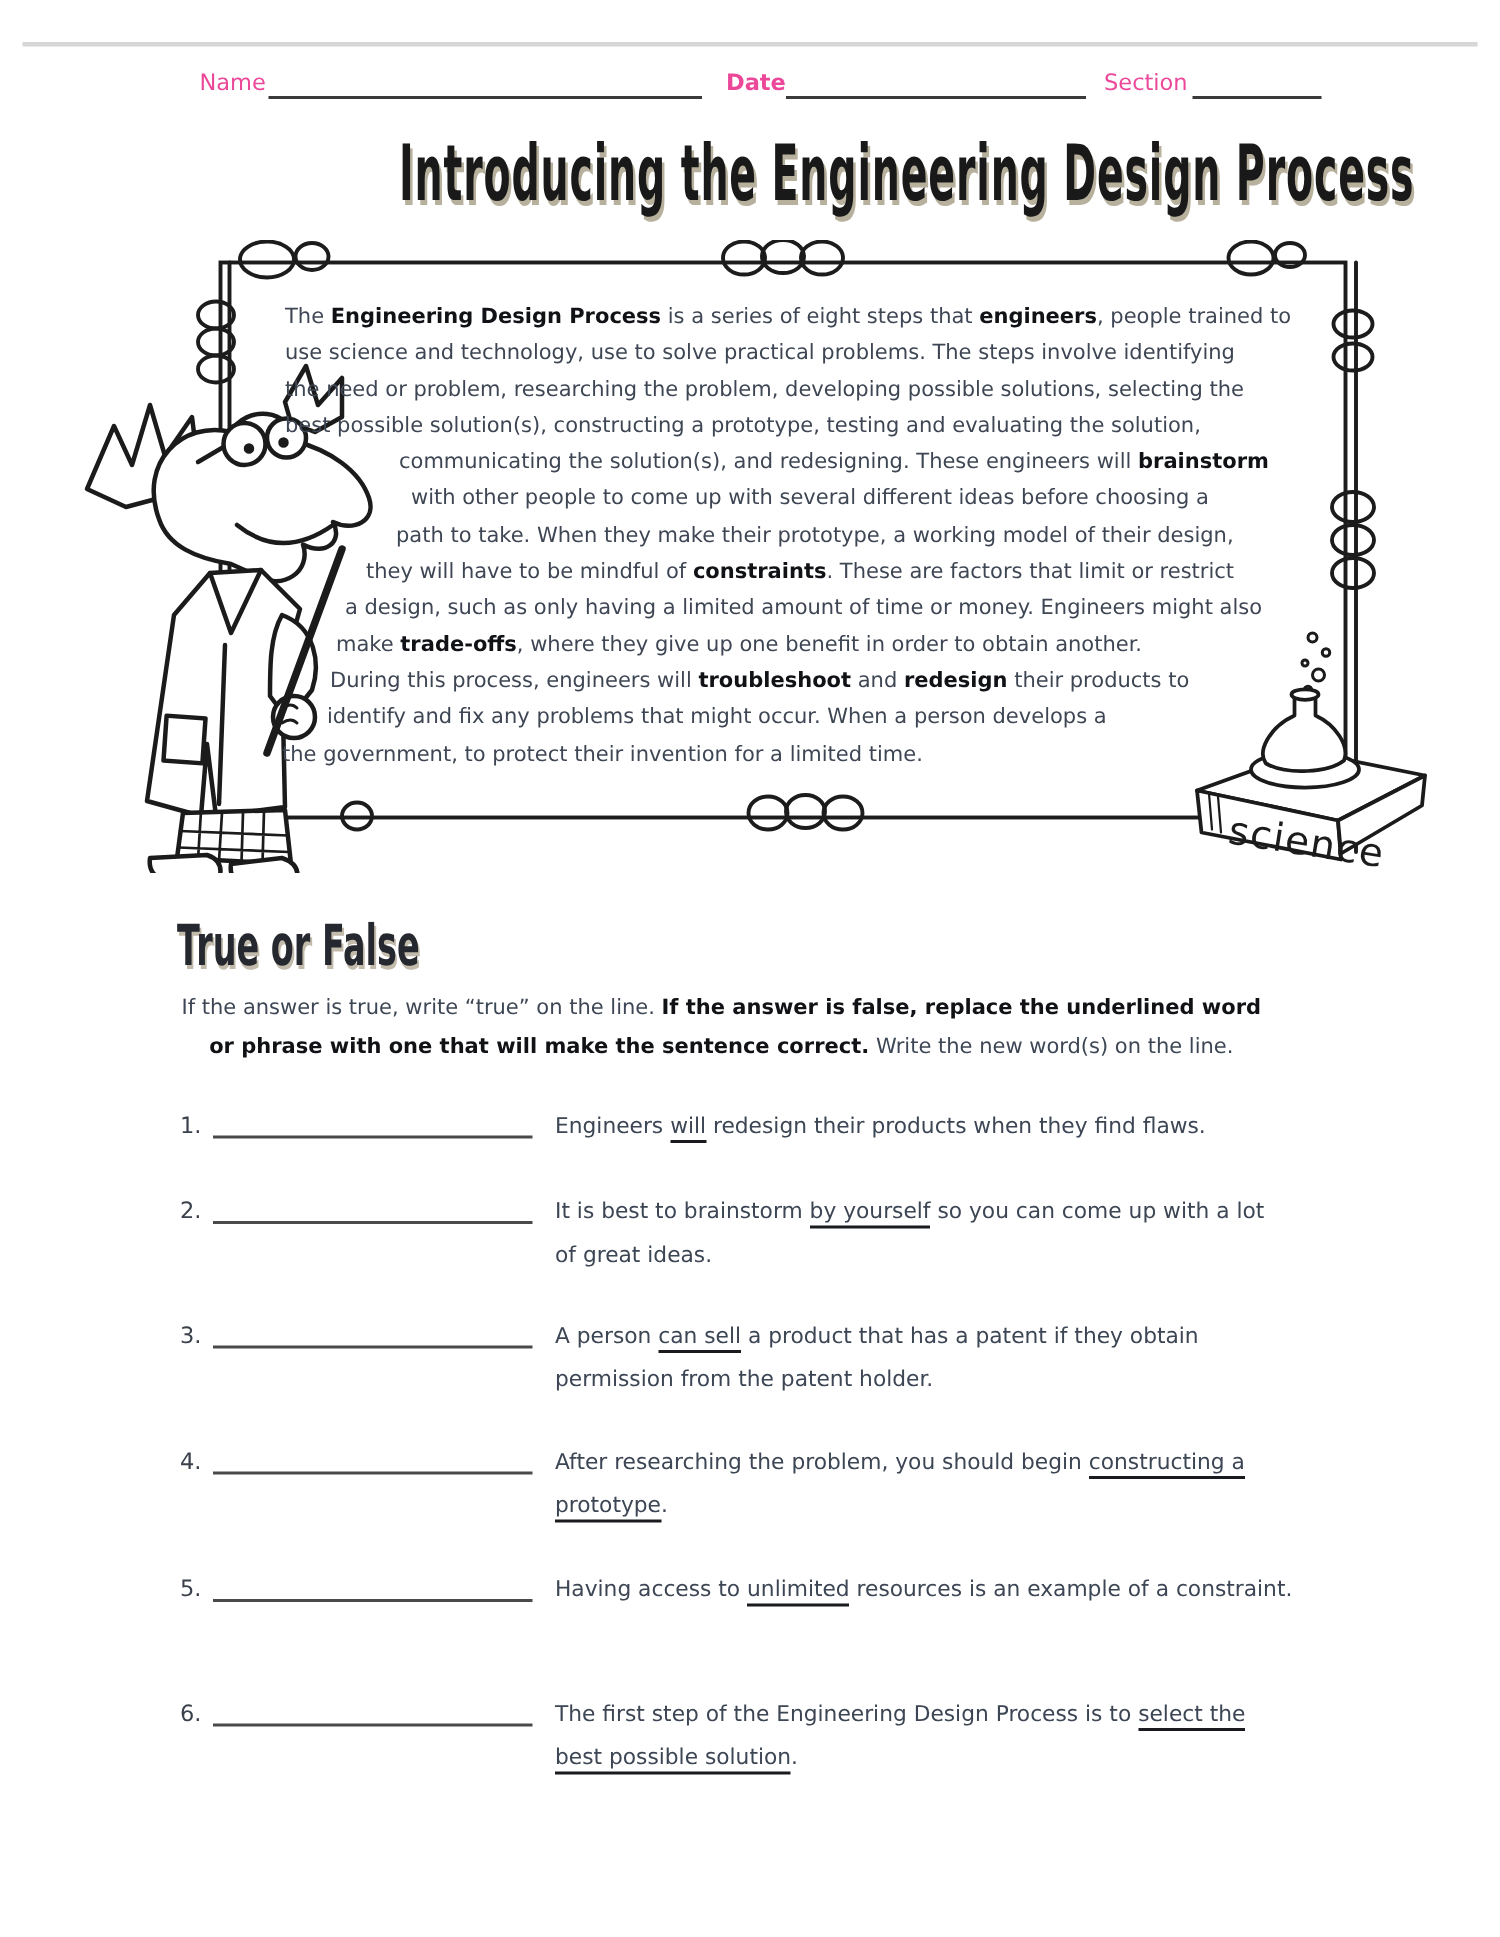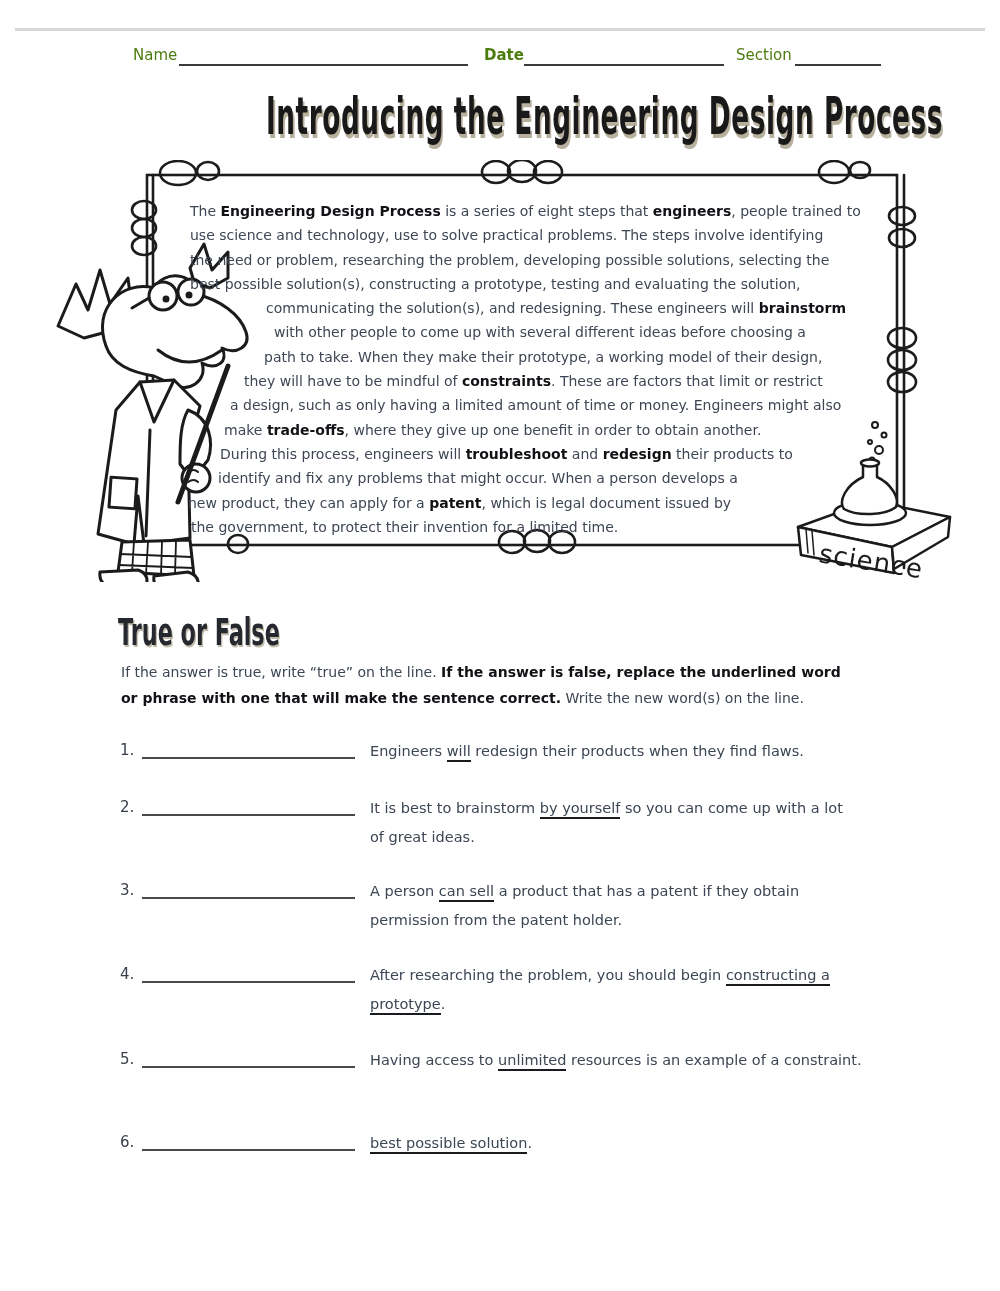--- a/index.html
+++ b/index.html
@@ -1,21 +1,21 @@
 <!DOCTYPE html>
 <html><head>
 <meta charset="utf-8">
 <style>
   html,body{margin:0;padding:0;background:#ffffff;}
   .page{position:relative;width:1000px;height:1291px;background:#ffffff;overflow:hidden;
         font-family:"DejaVu Sans","Liberation Sans",sans-serif;margin:0 auto;}
   .top-rule{position:absolute;left:15px;top:28px;width:970px;height:3px;background:#d7d7d7;}
 
   
-  .hdr-label{position:absolute;top:46px;font-size:15px;color:#4d7c0f;}
+  .hdr-label{position:absolute;top:46px;font-size:15px;color:#ec4899;}
   .hdr-line{position:absolute;top:44px;height:20px;border-bottom:2px solid #3a3a3a;}
   #name-label{left:133px;} #name-line{left:179px;width:289px;}
   #date-label{left:484px;font-weight:bold;} #date-line{left:524px;width:200px;}
   #section-label{left:736px;} #section-line{left:795px;width:86px;}
 
   
   .title-wrap{position:absolute;top:86px;left:0;width:811px;text-align:left;}
   .title-text{display:inline-block;white-space:nowrap;font-size:47px;font-weight:bold;color:#191919;
       letter-spacing:1px;transform:scale(0.56,1.1);transform-origin:center top;
       text-shadow:3px 3px 0 rgba(153,142,115,0.7);}
@@ -38,21 +38,21 @@
   .intro-line:nth-child(13){margin-left:0px;}
   .intro-line:nth-child(14){margin-left:3px;}
 
   .seg-b{font-weight:bold;color:#101216;}
   .seg-u{border-bottom:2.5px solid #191b1e;padding-bottom:1px;}
 
   
   .tf-heading{position:absolute;left:118px;top:610px;}
   .tf-heading-text{display:inline-block;white-space:nowrap;font-size:36px;font-weight:bold;color:#25282e;
       transform:scale(0.62,1.05);transform-origin:left top;text-shadow:2px 2px 0 rgba(153,142,115,0.6);}
-  #tf-instructions{position:absolute;left:121px;top:659px;font-size:14px;color:#3d4654;}
+  #tf-instructions{position:absolute;left:121px;top:659px;font-size:14px;color:#3d4654;text-align:center;}
   .instr-line{white-space:nowrap;line-height:26px;}
 
   
   .q-row{position:absolute;left:120px;display:flex;align-items:flex-start;}
   #questions .q-row:nth-child(1){top:737px;}
   #questions .q-row:nth-child(2){top:794px;}
   #questions .q-row:nth-child(3){top:877px;}
   #questions .q-row:nth-child(4){top:961px;}
   #questions .q-row:nth-child(5){top:1046px;}
   #questions .q-row:nth-child(6){top:1129px;}
@@ -160,21 +160,20 @@
       <div class="intro-line"><span>the need or problem, researching the problem, developing possible solutions, selecting the</span></div>
       <div class="intro-line"><span>best possible solution(s), constructing a prototype, testing and evaluating the solution,</span></div>
       <div class="intro-line"><span>communicating the solution(s), and redesigning.  These engineers will </span><span class="seg-b">brainstorm</span></div>
       <div class="intro-line"><span>with other people to come up with several different ideas before choosing a</span></div>
       <div class="intro-line"><span>path to take.  When they make their prototype, a working model of their design,</span></div>
       <div class="intro-line"><span>they will have to be mindful of </span><span class="seg-b">constraints</span><span>.  These are factors that limit or restrict</span></div>
       <div class="intro-line"><span>a design, such as only having a limited amount of time or money.  Engineers might also</span></div>
       <div class="intro-line"><span>make </span><span class="seg-b">trade-offs</span><span>, where they give up one benefit in order to obtain another.</span></div>
       <div class="intro-line"><span>During this process, engineers will </span><span class="seg-b">troubleshoot</span><span> and </span><span class="seg-b">redesign</span><span> their products to</span></div>
       <div class="intro-line"><span>identify and fix any problems that might occur.  When a person develops a</span></div>
-      <div class="intro-line"><span>new product, they can apply for a </span><span class="seg-b">patent</span><span>, which is legal document issued by</span></div>
       <div class="intro-line"><span>the government, to protect their invention for a limited time.</span></div>
     </div>
 
   <div class="tf-heading">
     <span class="tf-heading-text">True or False</span>
   </div>
   <div id="tf-instructions">
       <div class="instr-line"><span>If the answer is true, write “true” on the line.  </span><span class="seg-b">If the answer is false, replace the underlined word</span></div>
       <div class="instr-line"><span class="seg-b">or phrase with one that will make the sentence correct.</span><span>  Write the new word(s) on the line.</span></div>
     </div>
@@ -215,18 +214,19 @@
         <span class="q-num">5.</span>
         <span class="q-blank"></span>
         <div class="q-text">
           <div class="q-line"><span>Having access to </span><span class="seg-u">unlimited</span><span> resources is an example of a constraint.</span></div>
         </div>
       </div>
       <div class="q-row">
         <span class="q-num">6.</span>
         <span class="q-blank"></span>
         <div class="q-text">
+          <div class="q-line"><span>The first step of the Engineering Design Process is to </span><span class="seg-u">select the</span></div>
           <div class="q-line"><span class="seg-u">best possible solution</span><span>.</span></div>
         </div>
       </div>
     </div>
 
 </div>
 
 </body></html>

